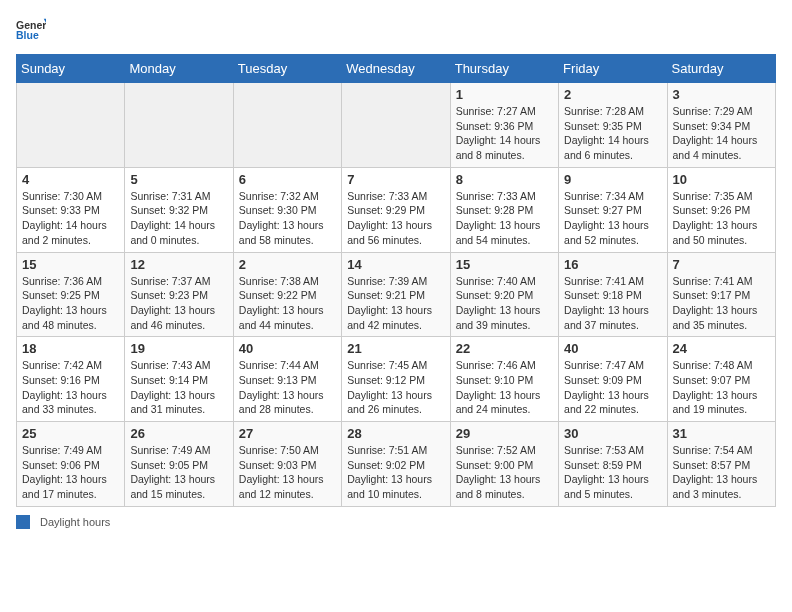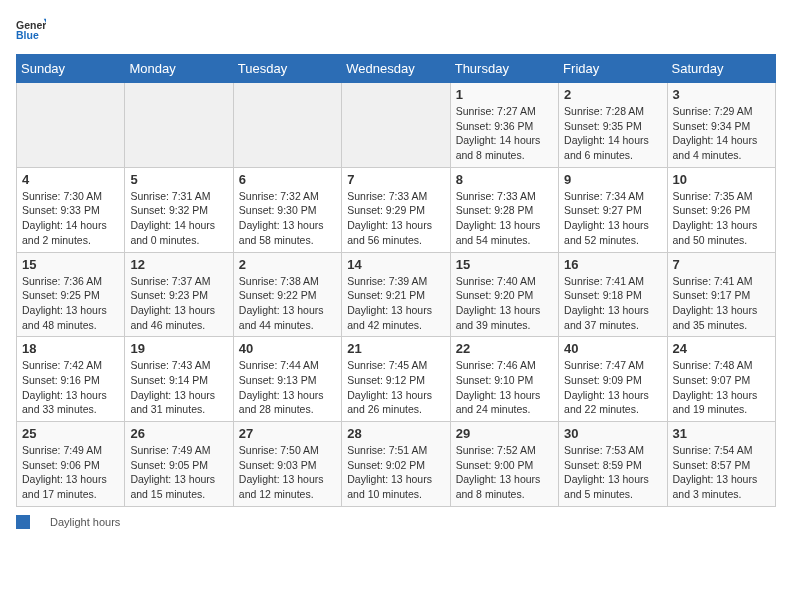--- a/index.html
+++ b/index.html
@@ -76,21 +76,21 @@
     }
     .empty-cell {
       background: #f0f0f0 !important;
     }
     .legend {
       margin-top: 8px;
       font-size: 11px;
       color: #555;
       display: flex;
       align-items: center;
-      gap: 20px;
+      gap: 10px;
     }
     .legend-box {
       width: 14px;
       height: 14px;
       background: #2c6db5;
       display: inline-block;
     }
   </style>
 </head>
 <body>

